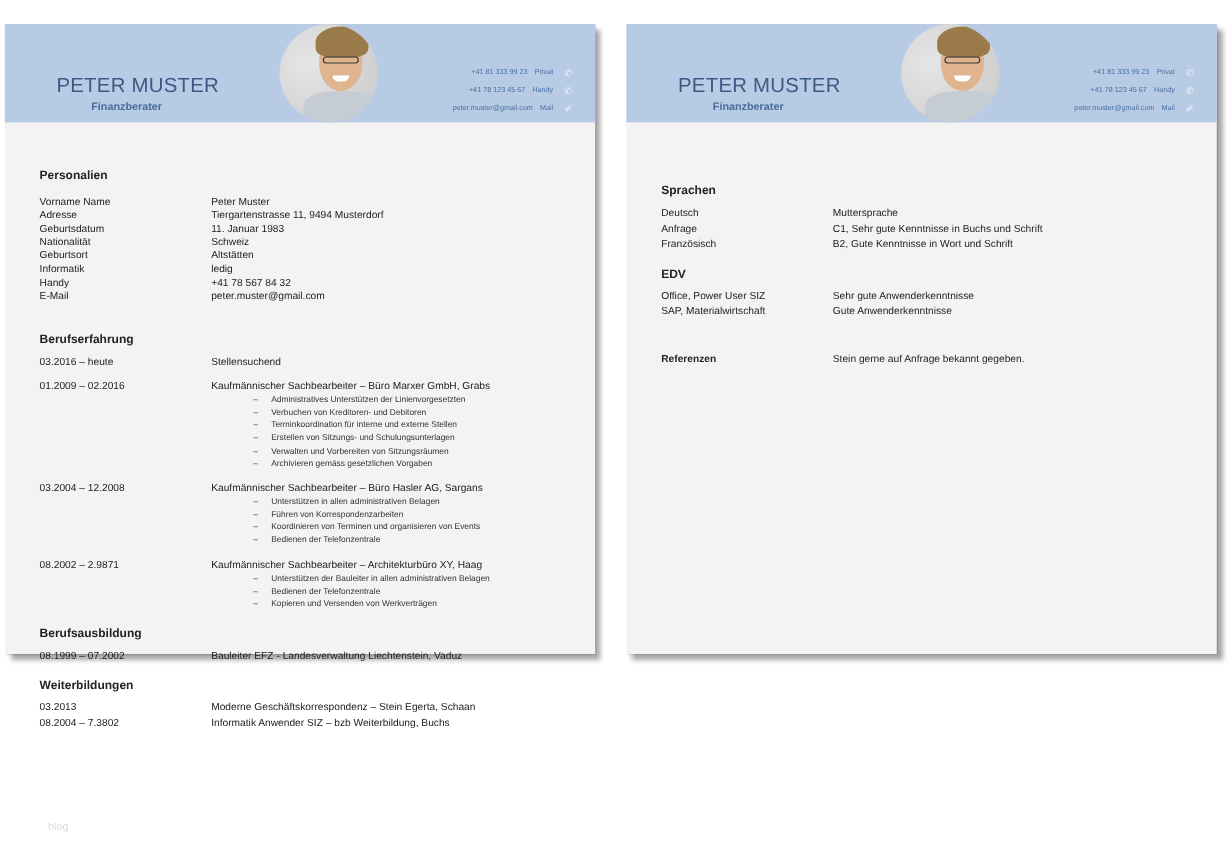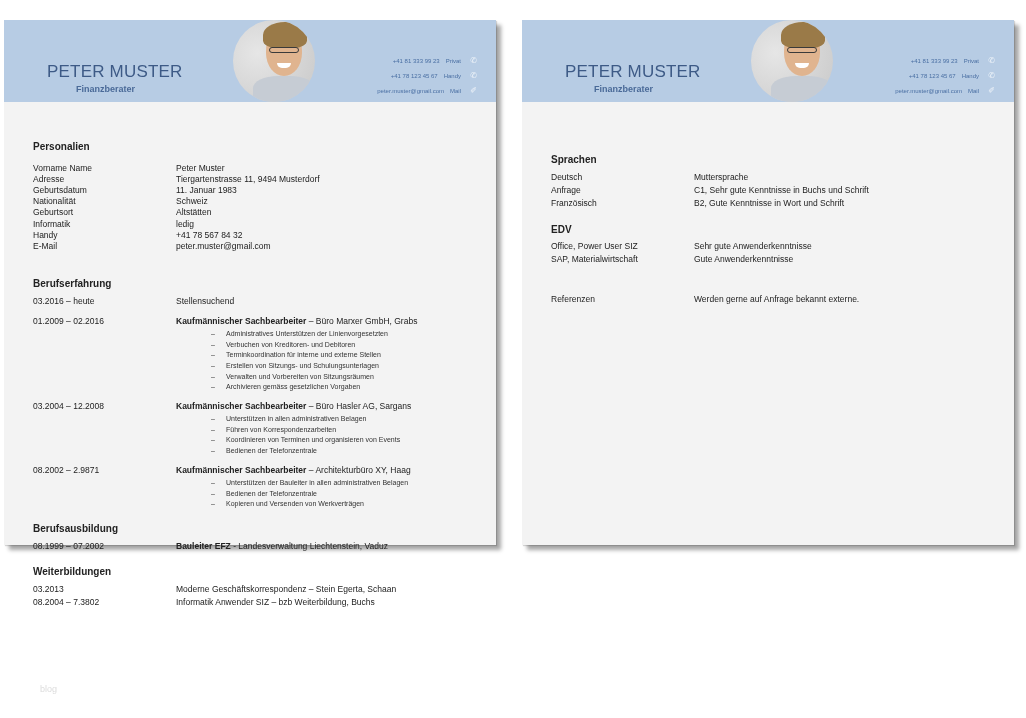--- a/index.html
+++ b/index.html
@@ -80,21 +80,21 @@
     font-size: 10px; font-weight: bold; color: #222;
     white-space: nowrap;
   }
   .row {
     position: absolute; left: 29px;
     font-size: 8.5px; color: #222; white-space: nowrap;
     height: 11px; line-height: 11px;
   }
   .row .k { position: absolute; left: 0; }
   .row .v { position: absolute; left: 143px; }
-  .row .v b { font-weight: bold; }
+  .row .v b { font-weight: normal; }
   .bullets {
     position: absolute; left: 207px;
     font-size: 7px; color: #333; white-space: nowrap;
   }
   .bullets li {
     list-style: none; height: 10.7px; line-height: 10.7px; position: relative;
     padding-left: 15px;
   }
   .bullets li::before {
     content: "\2013"; position: absolute; left: 0;
@@ -275,16 +275,16 @@
   <div class="row" style="top:221px">
       <span class="k">Office, Power User SIZ</span>
       <span class="v">Sehr gute Anwenderkenntnisse</span>
     </div>
   <div class="row" style="top:234px">
       <span class="k">SAP, Materialwirtschaft</span>
       <span class="v">Gute Anwenderkenntnisse</span>
     </div>
 
   <div class="row" style="top:274px">
-    <span class="k" style="font-weight:normal">Referenzen</span>
-    <span class="v">Werden gerne auf Anfrage bekannt externe.</span>
+    <span class="k" style="font-weight:bold">Referenzen</span>
+    <span class="v">Stein gerne auf Anfrage bekannt gegeben.</span>
   </div>
 </div>
 
 </body></html>

